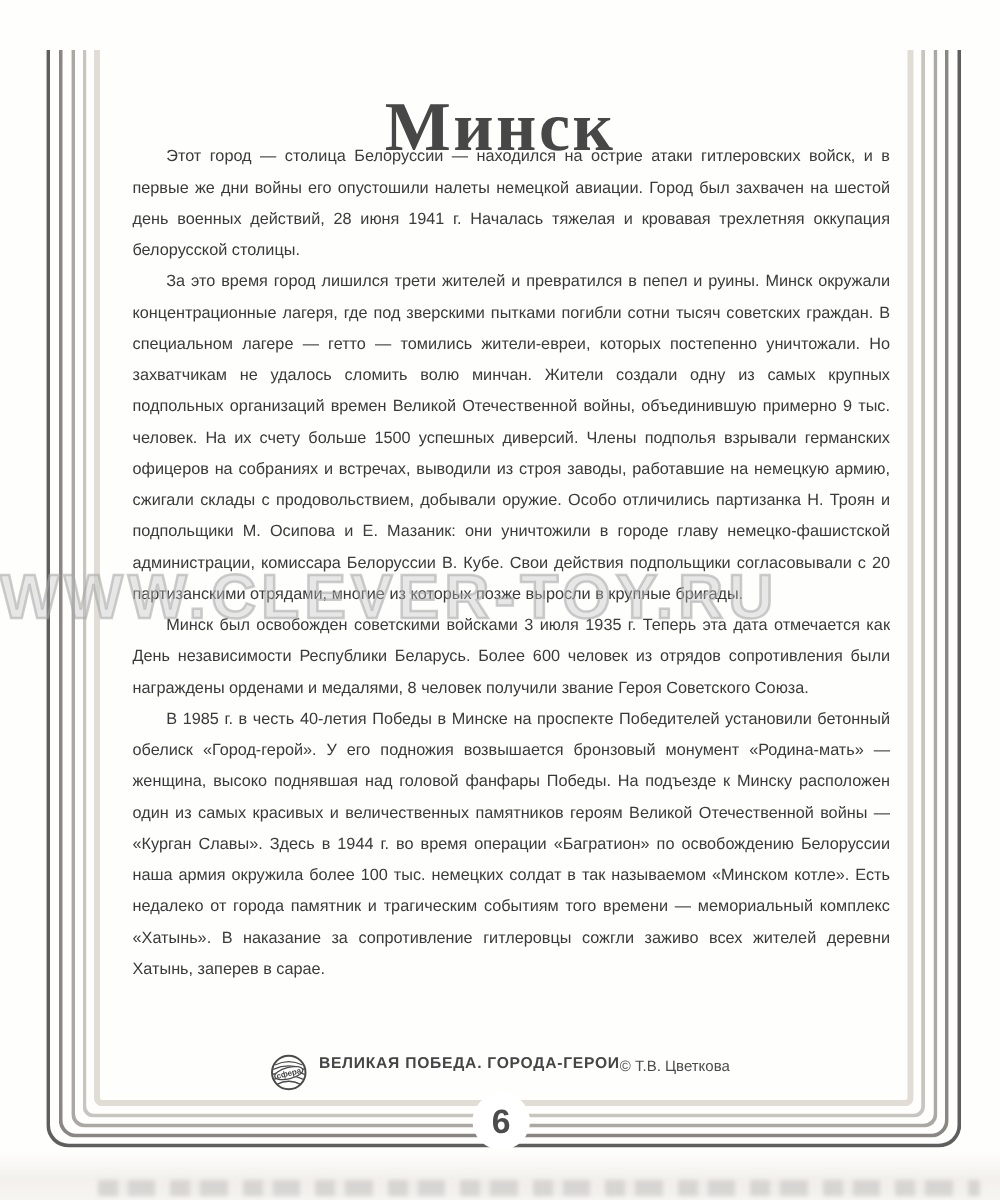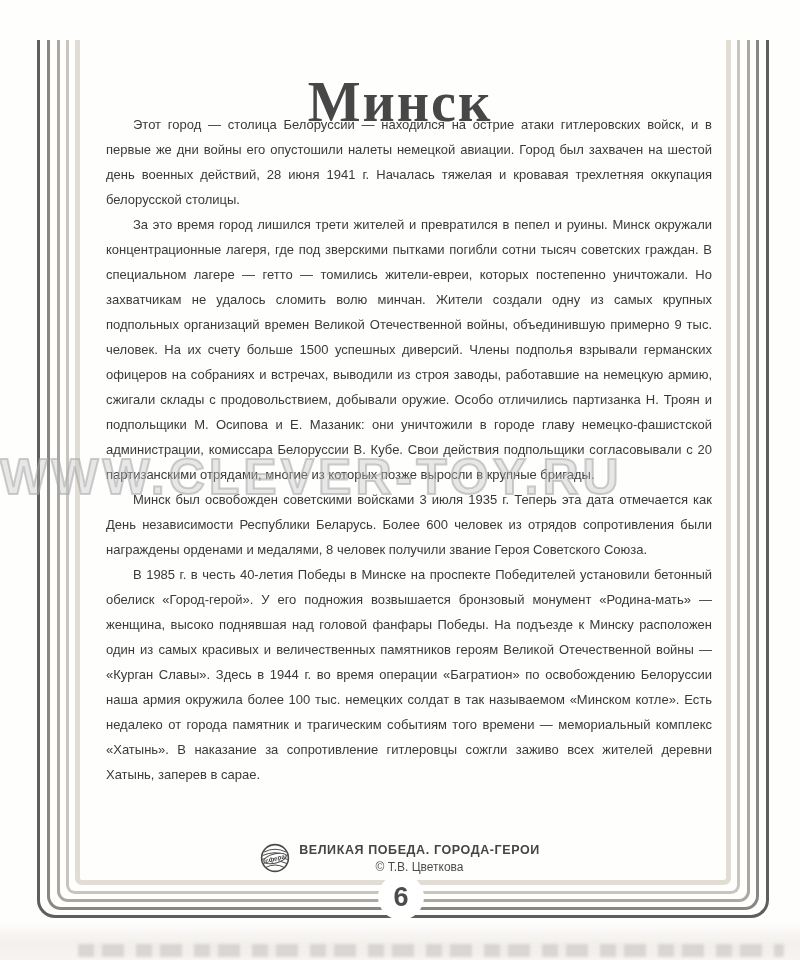--- a/index.html
+++ b/index.html
@@ -69,21 +69,21 @@
   .footer {
     position: absolute;
     left: 0; right: 0; top: 843px;
     display: flex;
     justify-content: center;
     align-items: flex-start;
     gap: 9px;
     z-index: 2;
   }
   .footer .logo { width: 30px; height: 30px; flex: 0 0 auto; }
-  .footer .meta { display: flex; flex-direction: column; text-align: center; }
+  .footer .meta { display: flex; flex-direction: row; text-align: center; }
   .series-title {
     font-weight: bold;
     font-size: 12.5px;
     letter-spacing: 0.6px;
     color: #454545;
   }
   .copyright {
     font-size: 12px;
     color: #4c4c4c;
     margin-top: 3px;

